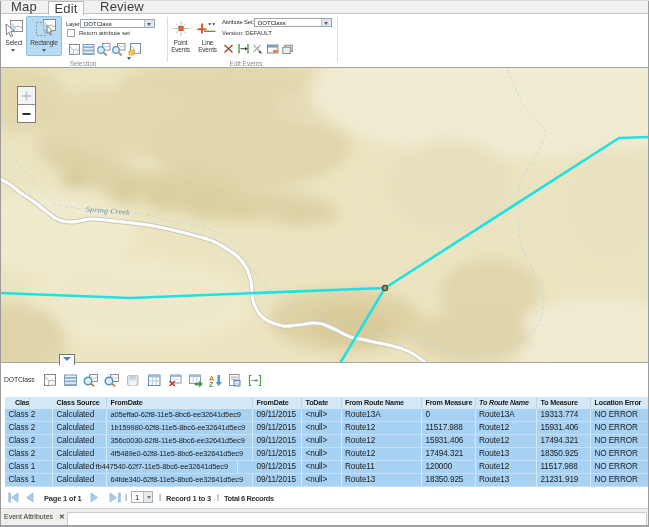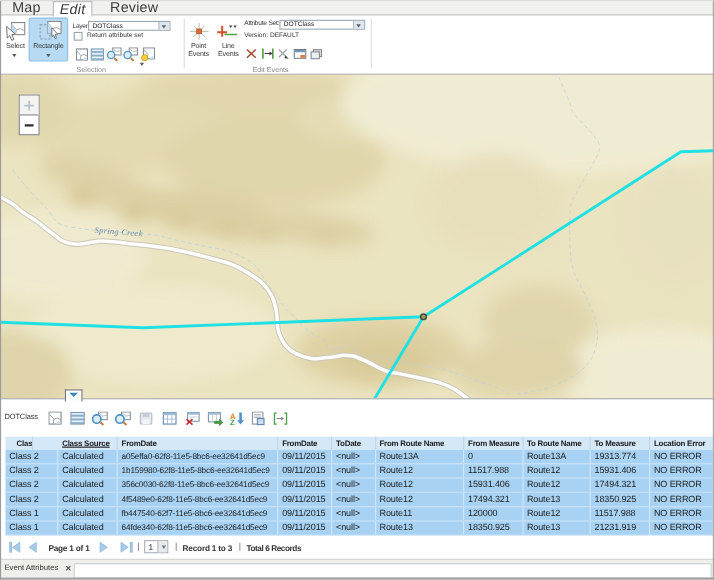--- a/index.html
+++ b/index.html
@@ -4,21 +4,21 @@
 <style>
   html,body{margin:0;padding:0;}
   body{width:649px;height:527px;overflow:hidden;font-family:"Liberation Sans",sans-serif;}
   #app{position:relative;width:649px;height:527px;background:#fff;}
   #edgeL,#edgeR{position:absolute;top:0;width:1px;height:527px;background:#9b9b9b;z-index:50;}
   #edgeT{position:absolute;top:0;left:0;width:649px;height:1px;background:#dadada;z-index:50;}
   .abs{position:absolute;}
   
   #tabbar{left:0;top:0;width:649px;height:14px;background:#f1f1ef;border-bottom:1px solid #c3c3c3;box-sizing:border-box;}
   .rtab{position:absolute;top:0;height:14px;line-height:14px;font-size:13px;letter-spacing:.2px;color:#3b3b3b;text-align:center;}
-  #tab-edit{left:48px;top:1px;width:36px;height:14px;background:#fff;border:1px solid #b9b9b9;border-bottom:none;box-sizing:border-box;line-height:13px;z-index:5;font-style:italic;}
+  #tab-edit{left:48px;top:1px;width:36px;height:14px;background:#fff;border:1px solid #b9b9b9;border-bottom:none;box-sizing:border-box;line-height:13px;z-index:5;}
   
   #ribbon{left:0;top:15px;width:649px;height:53px;background:#fff;border-bottom:1px solid #a5a5a5;box-sizing:border-box;}
   .rlabel{position:absolute;font-size:6.5px;color:#8b8b8b;text-align:center;}
   .rsep{position:absolute;top:2px;width:1px;height:45px;background:#dcdcdc;}
   .btnlabel{position:absolute;font-size:6.5px;letter-spacing:-.2px;color:#3b3b3b;text-align:center;white-space:nowrap;}
   .caret{position:absolute;width:0;height:0;border-left:2.5px solid transparent;border-right:2.5px solid transparent;border-top:3px solid #5c5c5c;}
   #rectbtn{left:26px;top:1px;width:36px;height:40px;background:#b7dbf4;border:1px solid #8fc0e4;border-radius:2px;box-sizing:border-box;}
   .combo{position:absolute;background:#fff;border:1px solid #9aa7b3;box-sizing:border-box;}
   .combo .ctext{position:absolute;left:3px;top:0;font-size:6px;color:#222;line-height:8px;}
   .combo .cbtn{position:absolute;right:0;top:0;bottom:0;width:9px;background:#dde6ef;border-left:1px solid #b3bfca;}
@@ -302,27 +302,27 @@
       <rect x="190" y="6.5" width="6" height="5.5" fill="#cfdded" stroke="#5f87ad"></rect>
 
       <path d="M207.5 1.5 l-2 0 l0 10 l2 0" fill="none" stroke="#48a048" stroke-width="1.2"></path>
       <path d="M214.5 1.5 l2 0 l0 10 l-2 0" fill="none" stroke="#48a048" stroke-width="1.2"></path>
       <line x1="207.5" y1="6.5" x2="212" y2="6.5" stroke="#888" stroke-width="1"></line>
       <path d="M211.5 4.8 L214.5 6.5 L211.5 8.2 Z" fill="#888"></path>
     </svg>
 
     <div id="thead">
       <div class="hc" style="left:0px;width:25px;padding-left:10px;">Class Type</div>
-      <div class="hc" style="left:48px;width:54px;text-decoration:underline;">Class Source</div>
+      <div class="hc" style="left:48px;width:54px;">Class Source</div>
       <div class="hc" style="left:102px;width:146px;">FromDate</div>
       <div class="hc" style="left:248px;width:49px;">FromDate</div>
       <div class="hc" style="left:297px;width:39.5px;">ToDate</div>
       <div class="hc" style="left:336.5px;width:80.5px;">From Route Name</div>
       <div class="hc" style="left:417px;width:53.5px;">From Measure</div>
-      <div class="hc" style="left:470.5px;width:61.5px;">To Route Name</div>
+      <div class="hc" style="left:470.5px;width:61.5px;font-style:italic;">To Route Name</div>
       <div class="hc" style="left:532px;width:54px;">To Measure</div>
       <div class="hc" style="left:586px;width:57px;border-right:none;">Location Error</div>
     </div>
     <div id="tbody">
       <div class="trow" style="top:0px;">
         <div class="tc" style="left:0px;width:48px;">Class 2</div>
         <div class="tc" style="left:48px;width:54px;">Calculated</div>
         <div class="tc" style="left:102px;width:146px;font-size:7.5px;letter-spacing:-.15px;">a05effa0-62f8-11e5-8bc6-ee32641d5ec9</div>
         <div class="tc" style="left:248px;width:49px;">09/11/2015</div>
         <div class="tc" style="left:297px;width:39.5px;">&lt;null&gt;</div>
@@ -364,21 +364,21 @@
         <div class="tc" style="left:297px;width:39.5px;">&lt;null&gt;</div>
         <div class="tc" style="left:336.5px;width:80.5px;">Route12</div>
         <div class="tc" style="left:417px;width:53.5px;">17494.321</div>
         <div class="tc" style="left:470.5px;width:61.5px;">Route13</div>
         <div class="tc" style="left:532px;width:54px;">18350.925</div>
         <div class="tc" style="left:586px;width:57px;border-right:none;">NO ERROR</div>
       </div>
       <div class="trow" style="top:52px;">
         <div class="tc" style="left:0px;width:48px;">Class 1</div>
         <div class="tc" style="left:48px;width:54px;">Calculated</div>
-        <div class="tc" style="left:102px;width:146px;font-size:7.5px;letter-spacing:-.15px;">fb447540-62f7-11e5-8bc6-ee32641d5ec9</div>
+        <div class="tc" style="left:87px;width:146px;font-size:7.5px;letter-spacing:-.15px;">fb447540-62f7-11e5-8bc6-ee32641d5ec9</div>
         <div class="tc" style="left:248px;width:49px;">09/11/2015</div>
         <div class="tc" style="left:297px;width:39.5px;">&lt;null&gt;</div>
         <div class="tc" style="left:336.5px;width:80.5px;">Route11</div>
         <div class="tc" style="left:417px;width:53.5px;">120000</div>
         <div class="tc" style="left:470.5px;width:61.5px;">Route12</div>
         <div class="tc" style="left:532px;width:54px;">11517.988</div>
         <div class="tc" style="left:586px;width:57px;border-right:none;">NO ERROR</div>
       </div>
       <div class="trow" style="top:65px;">
         <div class="tc" style="left:0px;width:48px;">Class 1</div>

